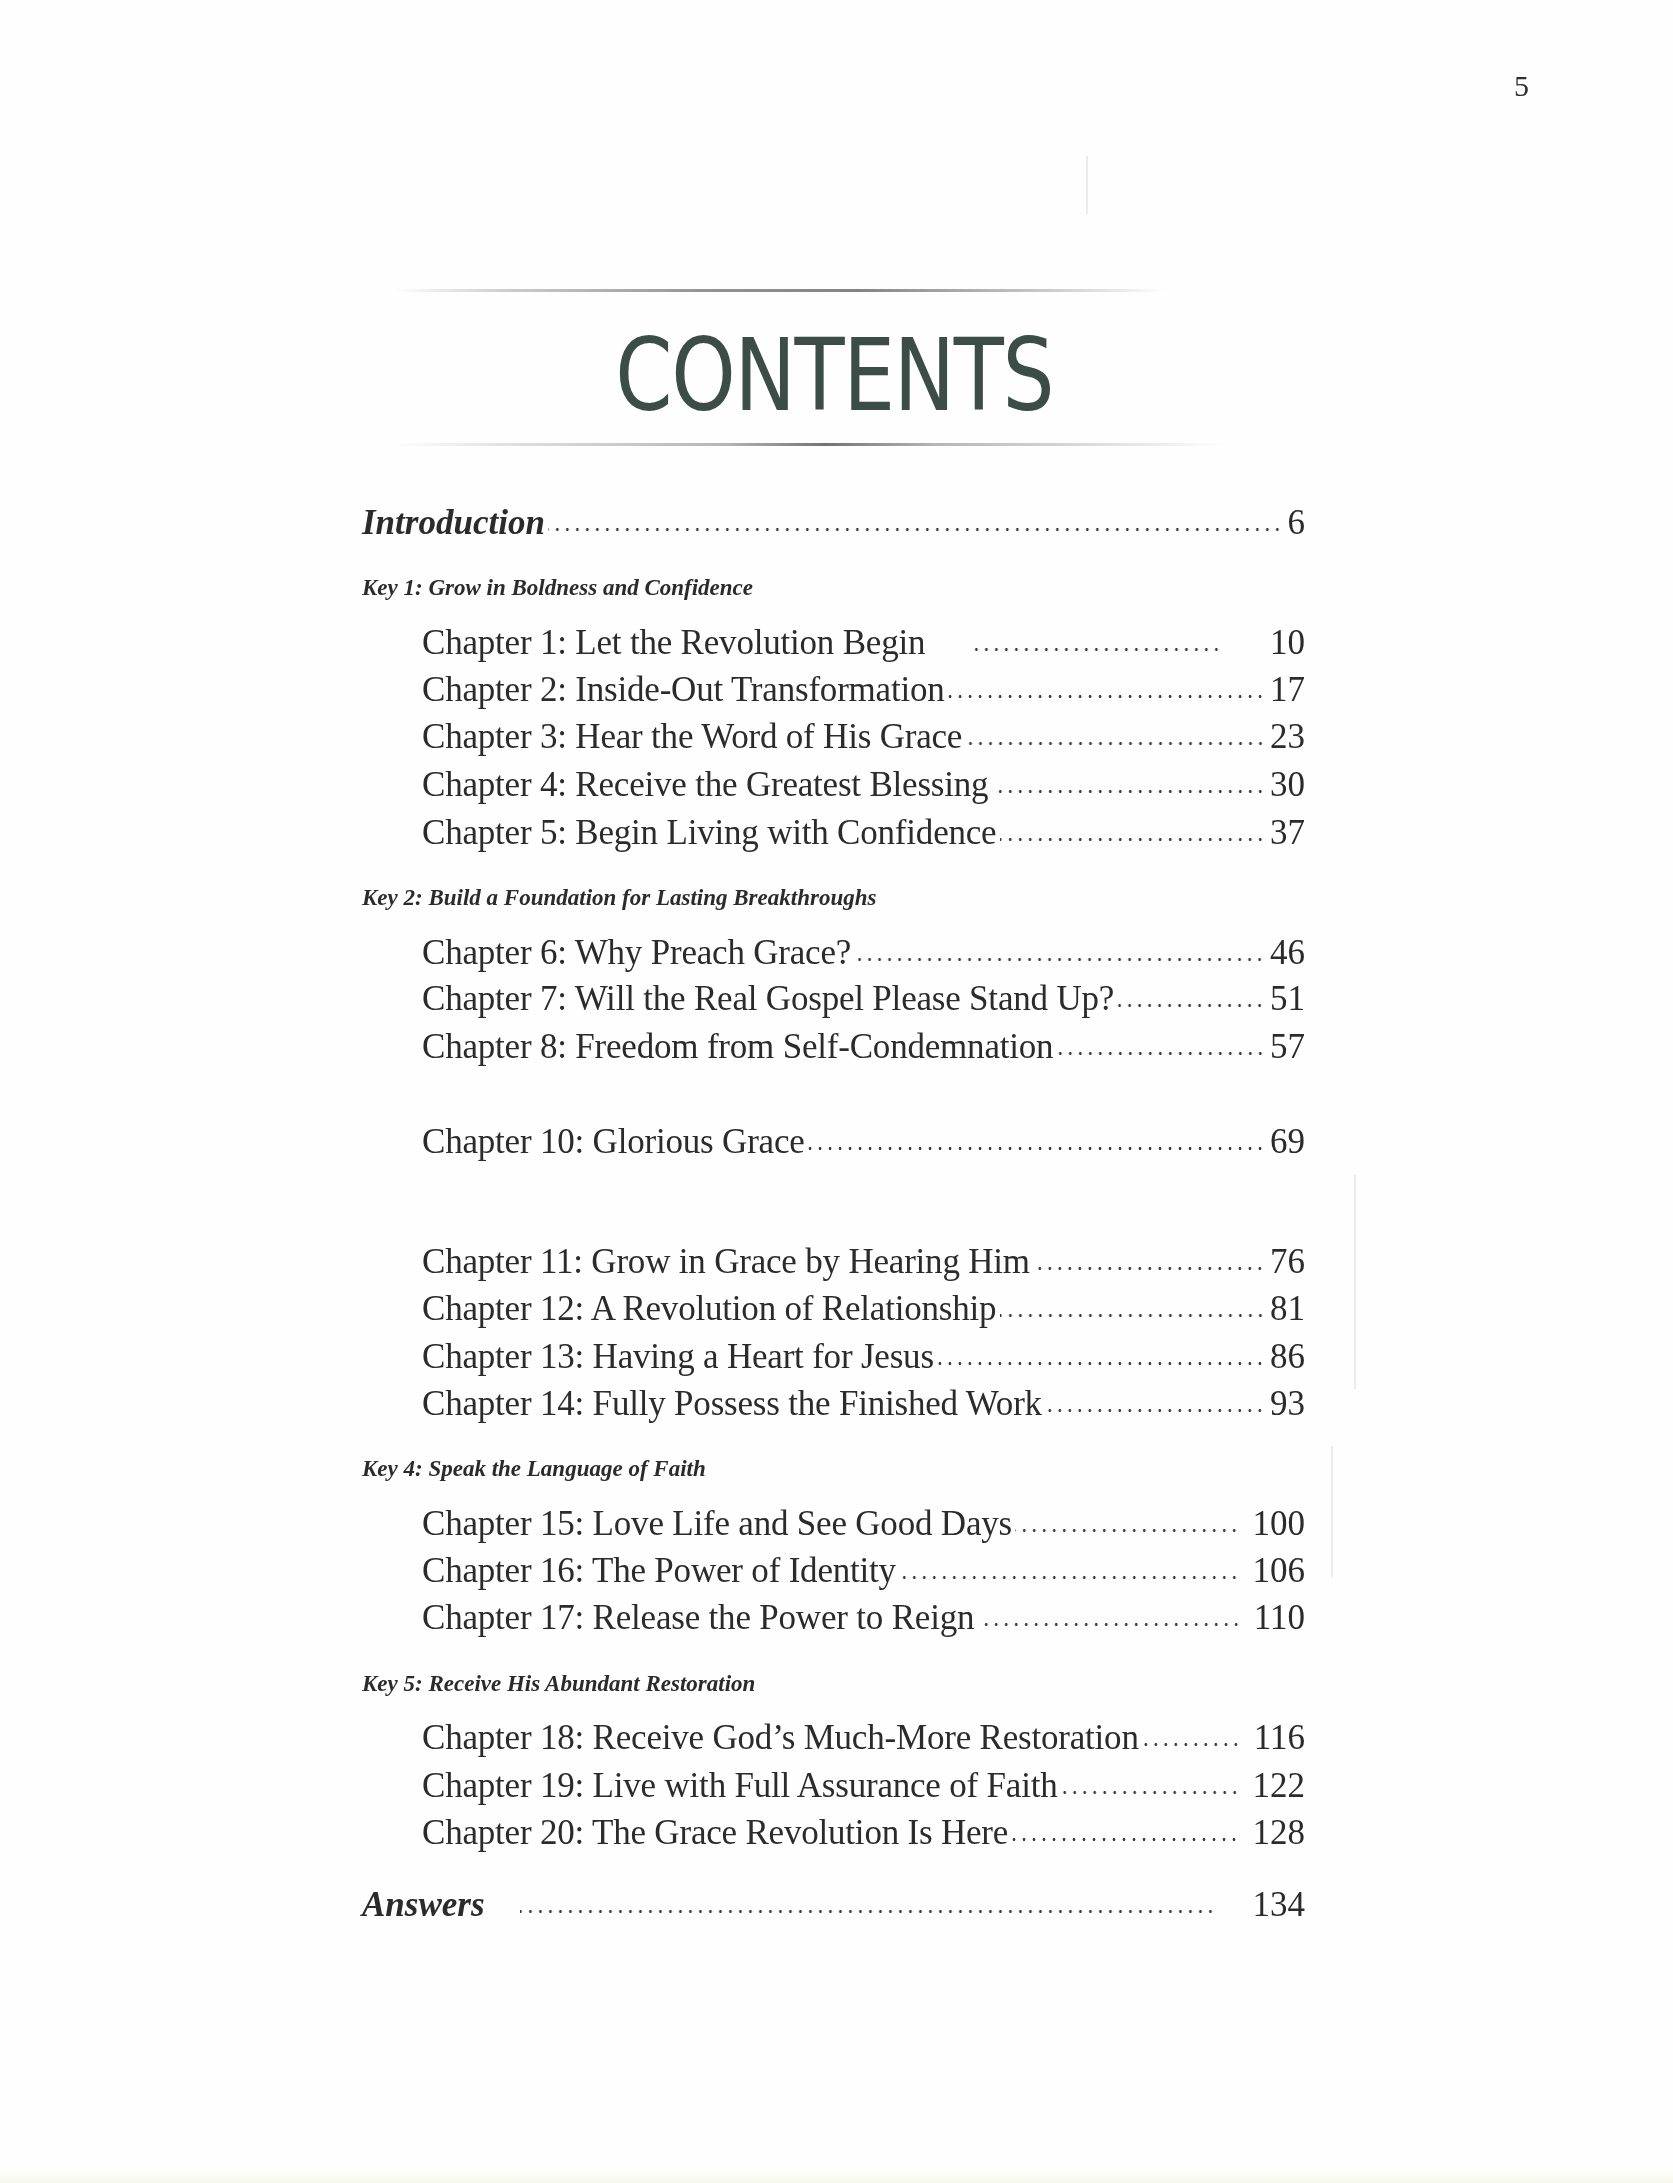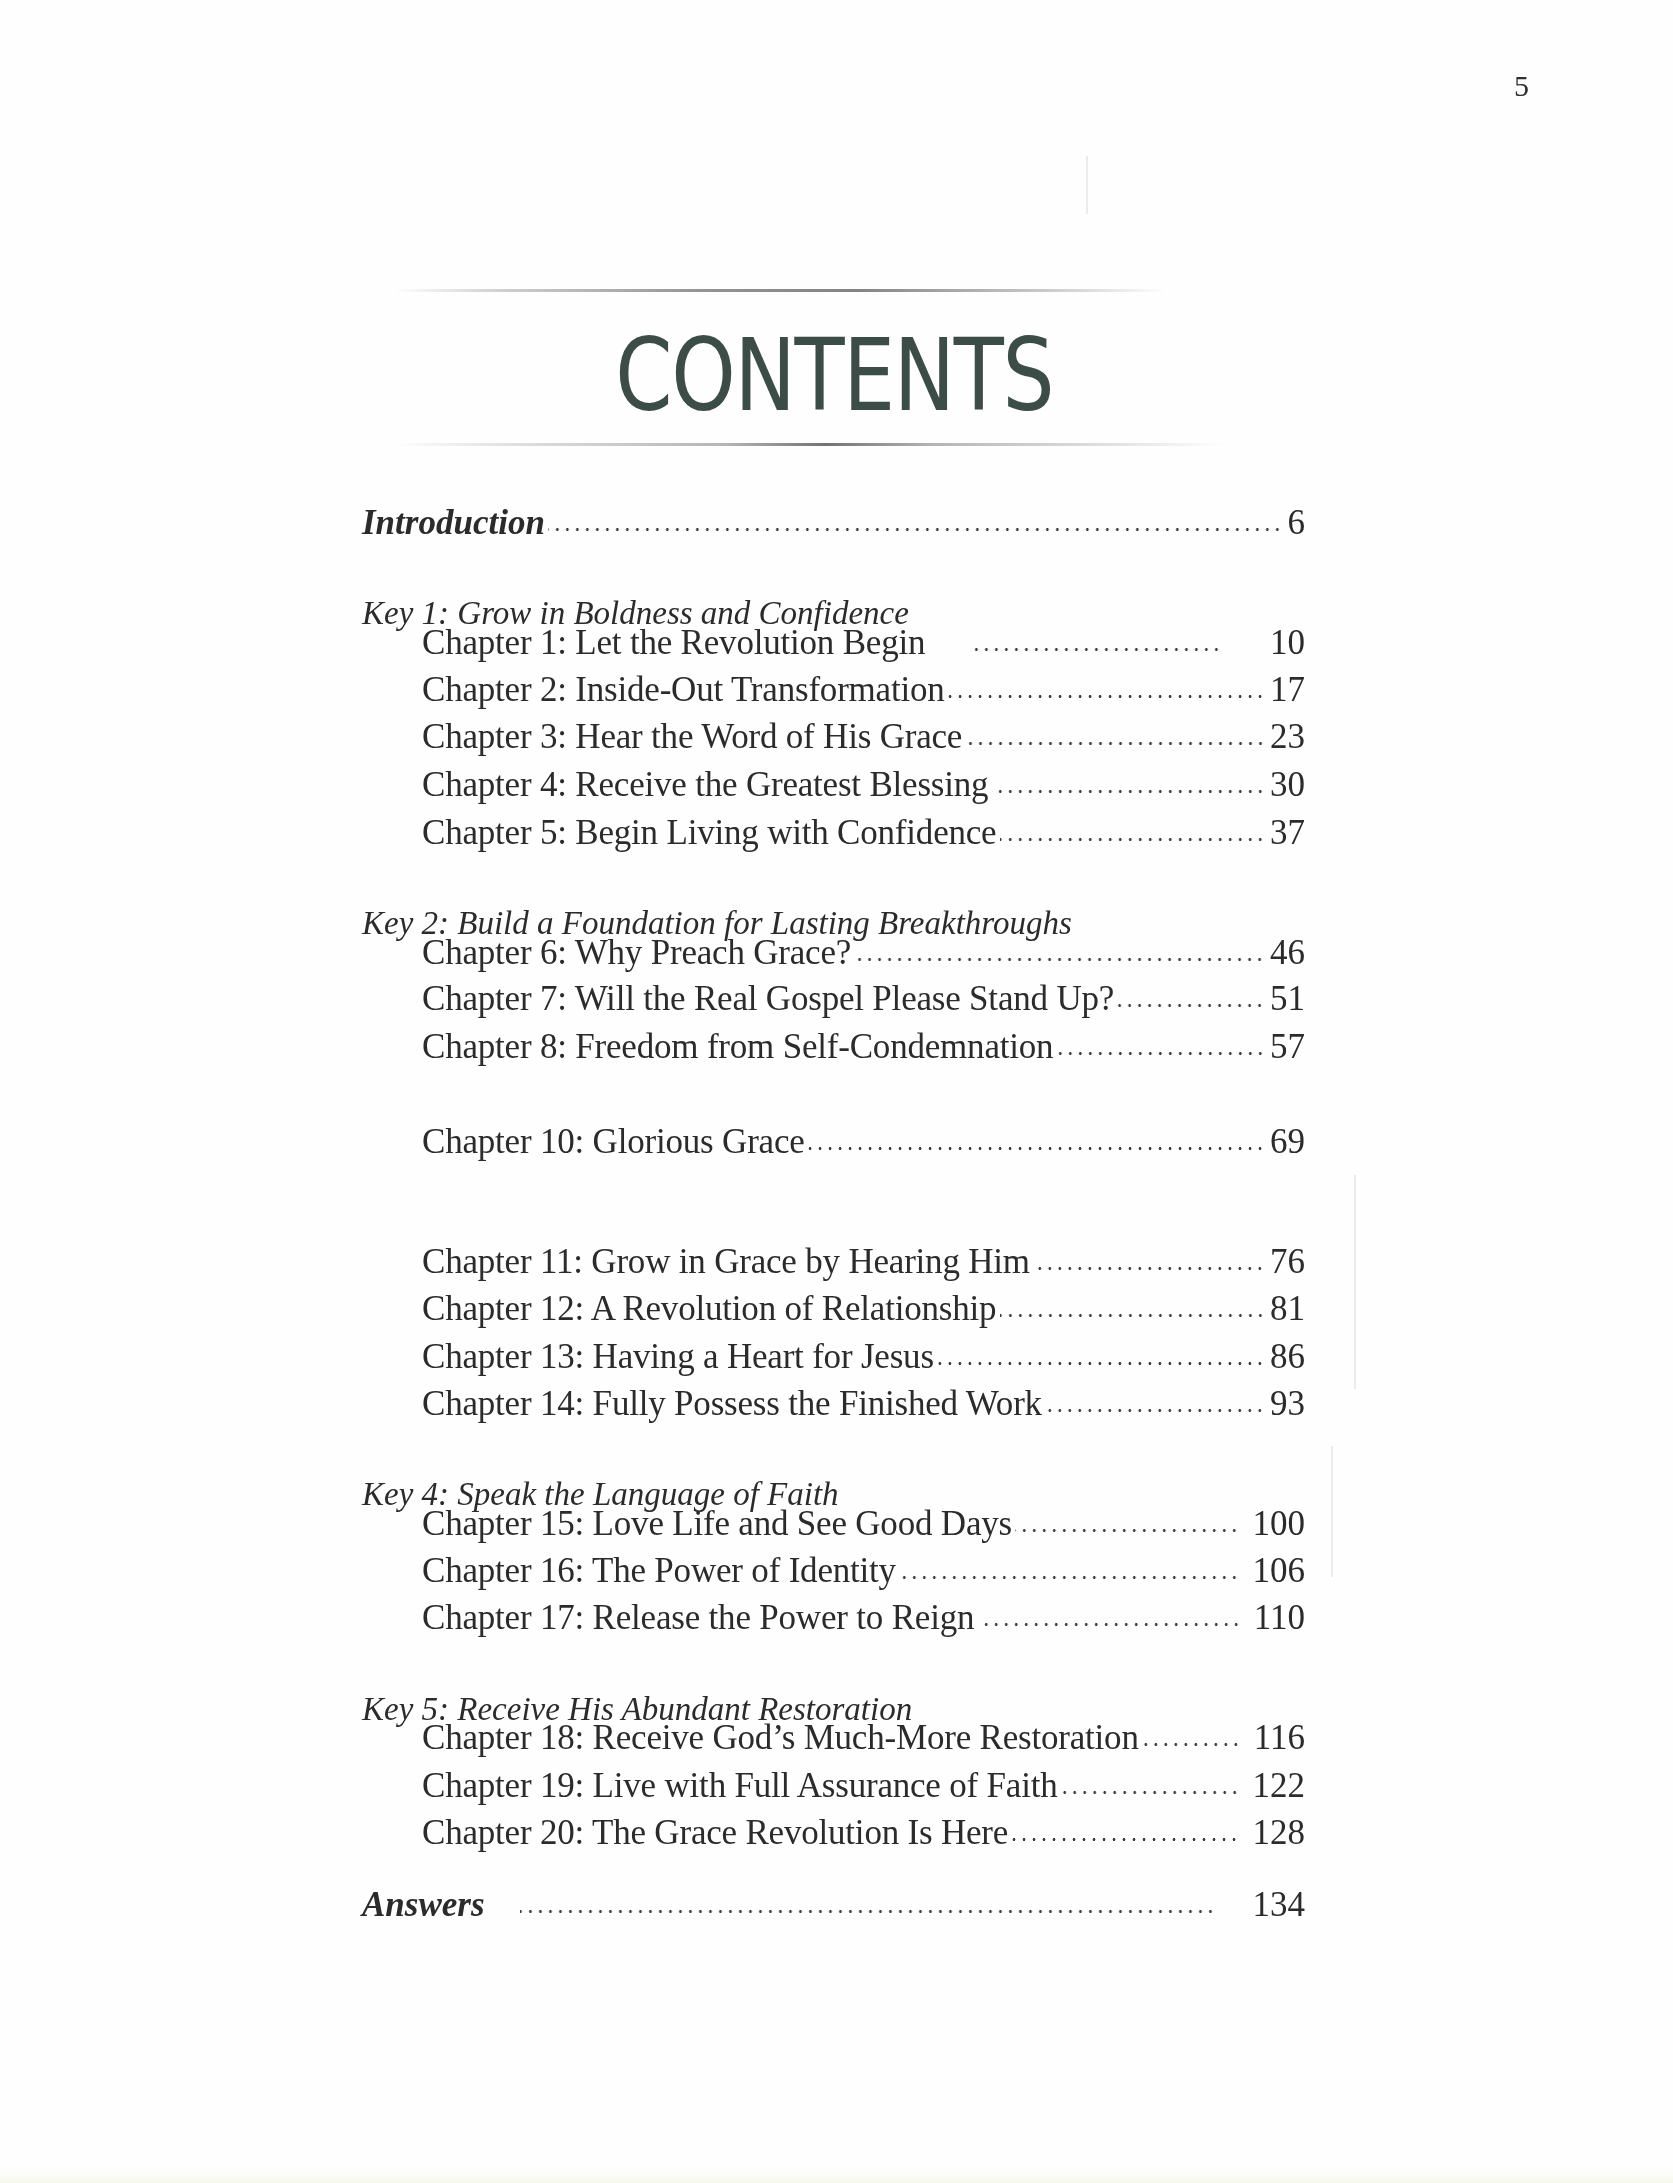--- a/index.html
+++ b/index.html
@@ -129,23 +129,22 @@
   .page-ref {
     flex: 0 0 auto;
     font-size: 35px;
     text-align: right;
   }
   .key-heading {
     position: absolute;
     left: 362px;
     white-space: nowrap;
     font-style: italic;
-    font-weight: normal;
-    font-size: 33px;
-    margin-top: 20px;
+    font-weight: bold;
+    font-size: 23px;
   }
 </style>
 </head>
 <body>
 
 <div class="page">
 
   <div class="scan-mark" style="left:1086px; top:156px; height:58px;"></div>
   <div class="scan-mark" style="left:1354px; top:1175px; height:214px;"></div>
   <div class="scan-mark" style="left:1331px; top:1446px; height:131px;"></div>

